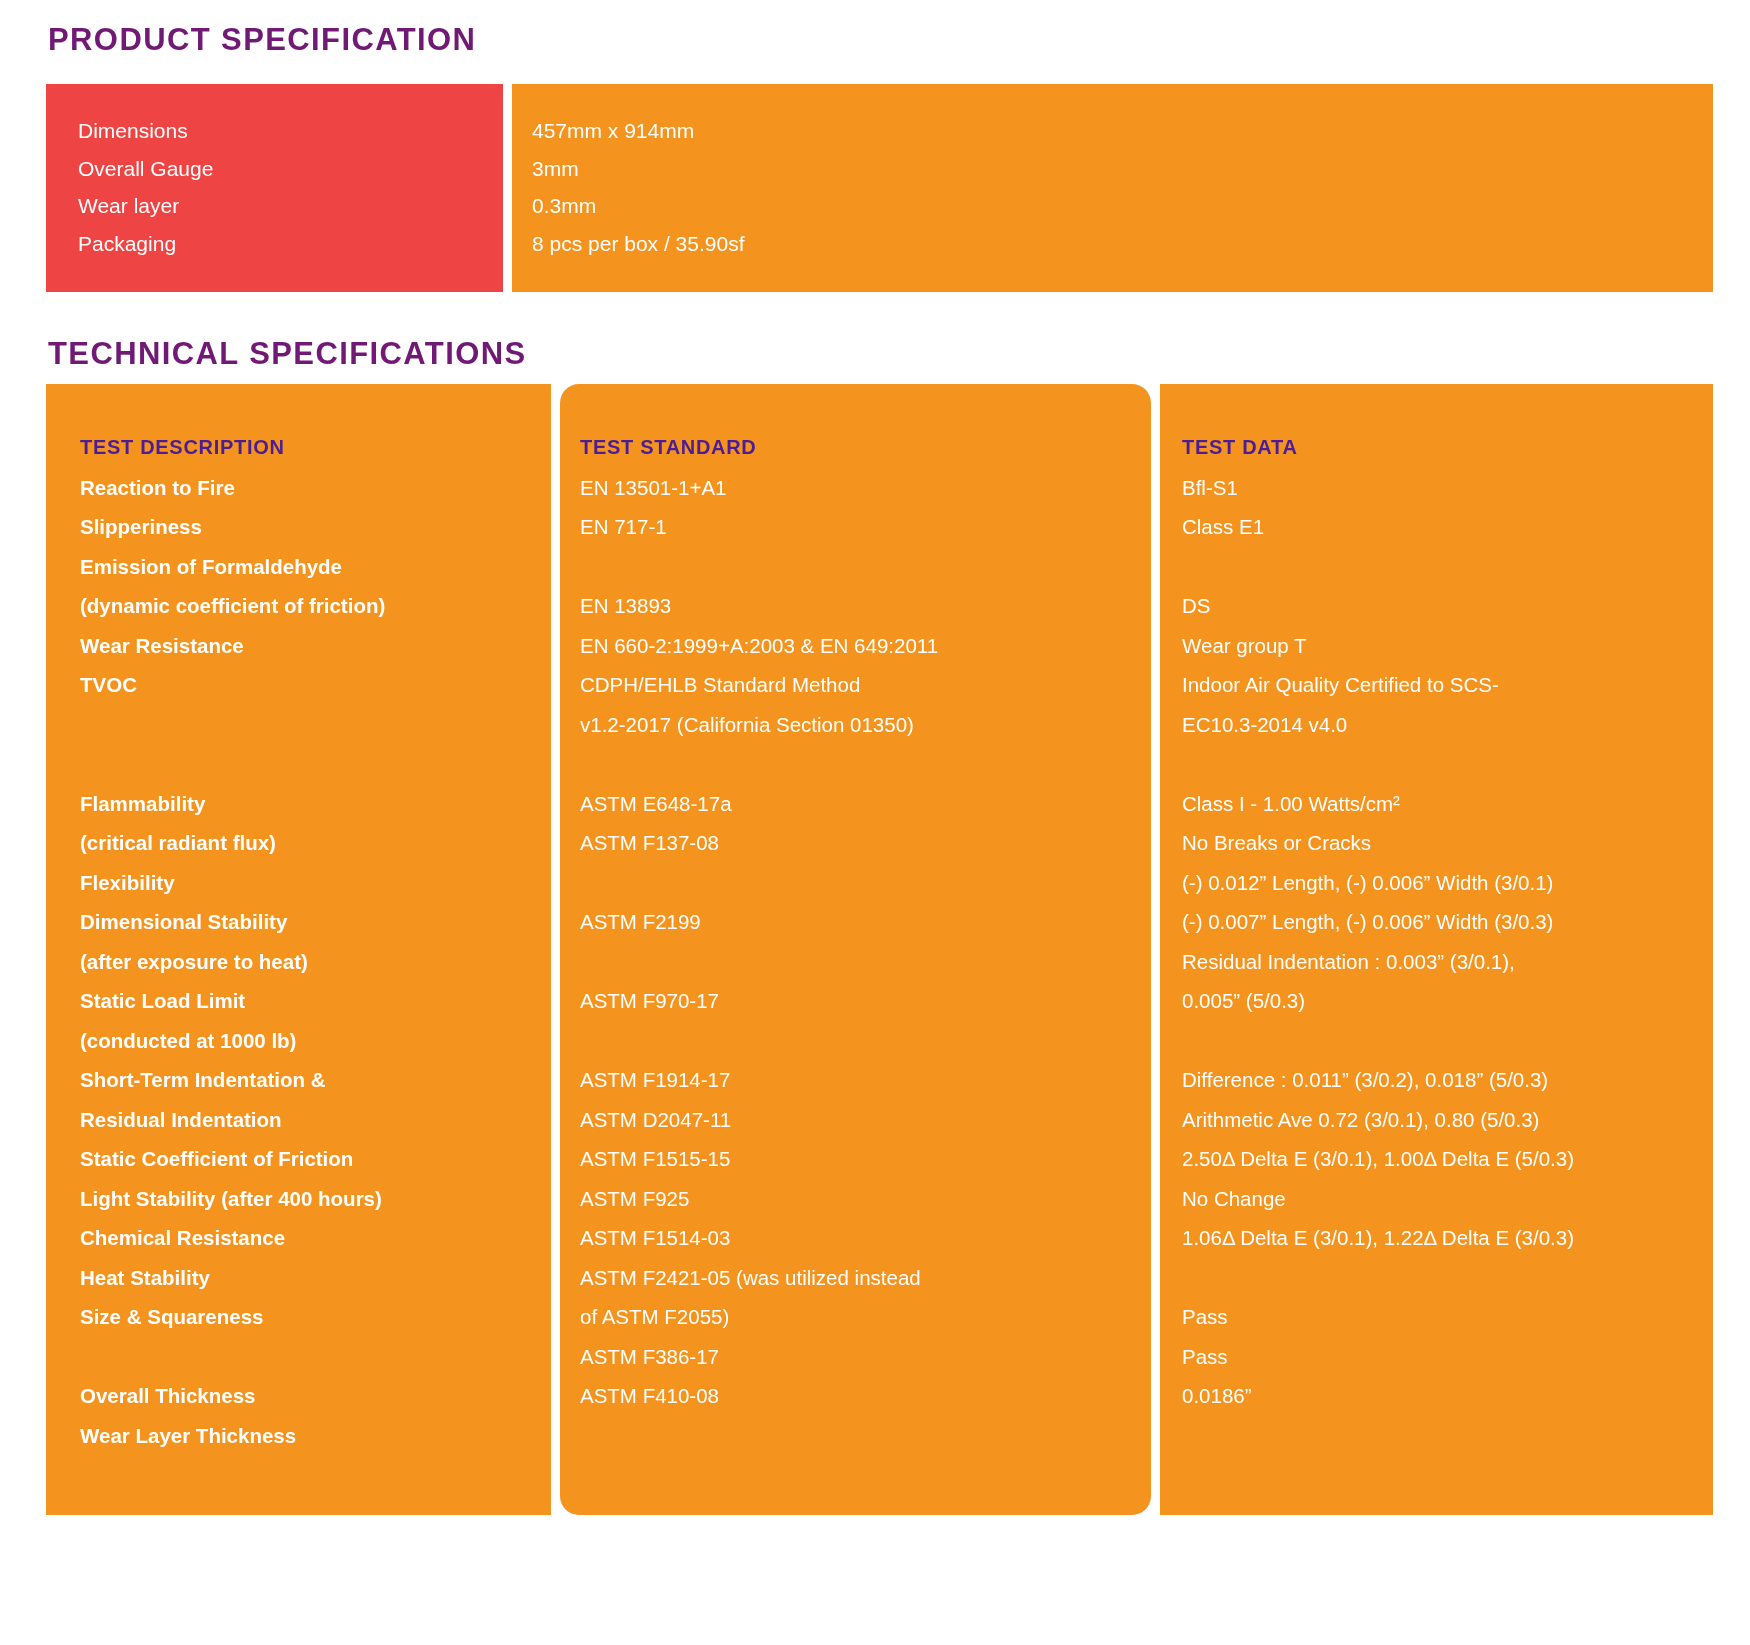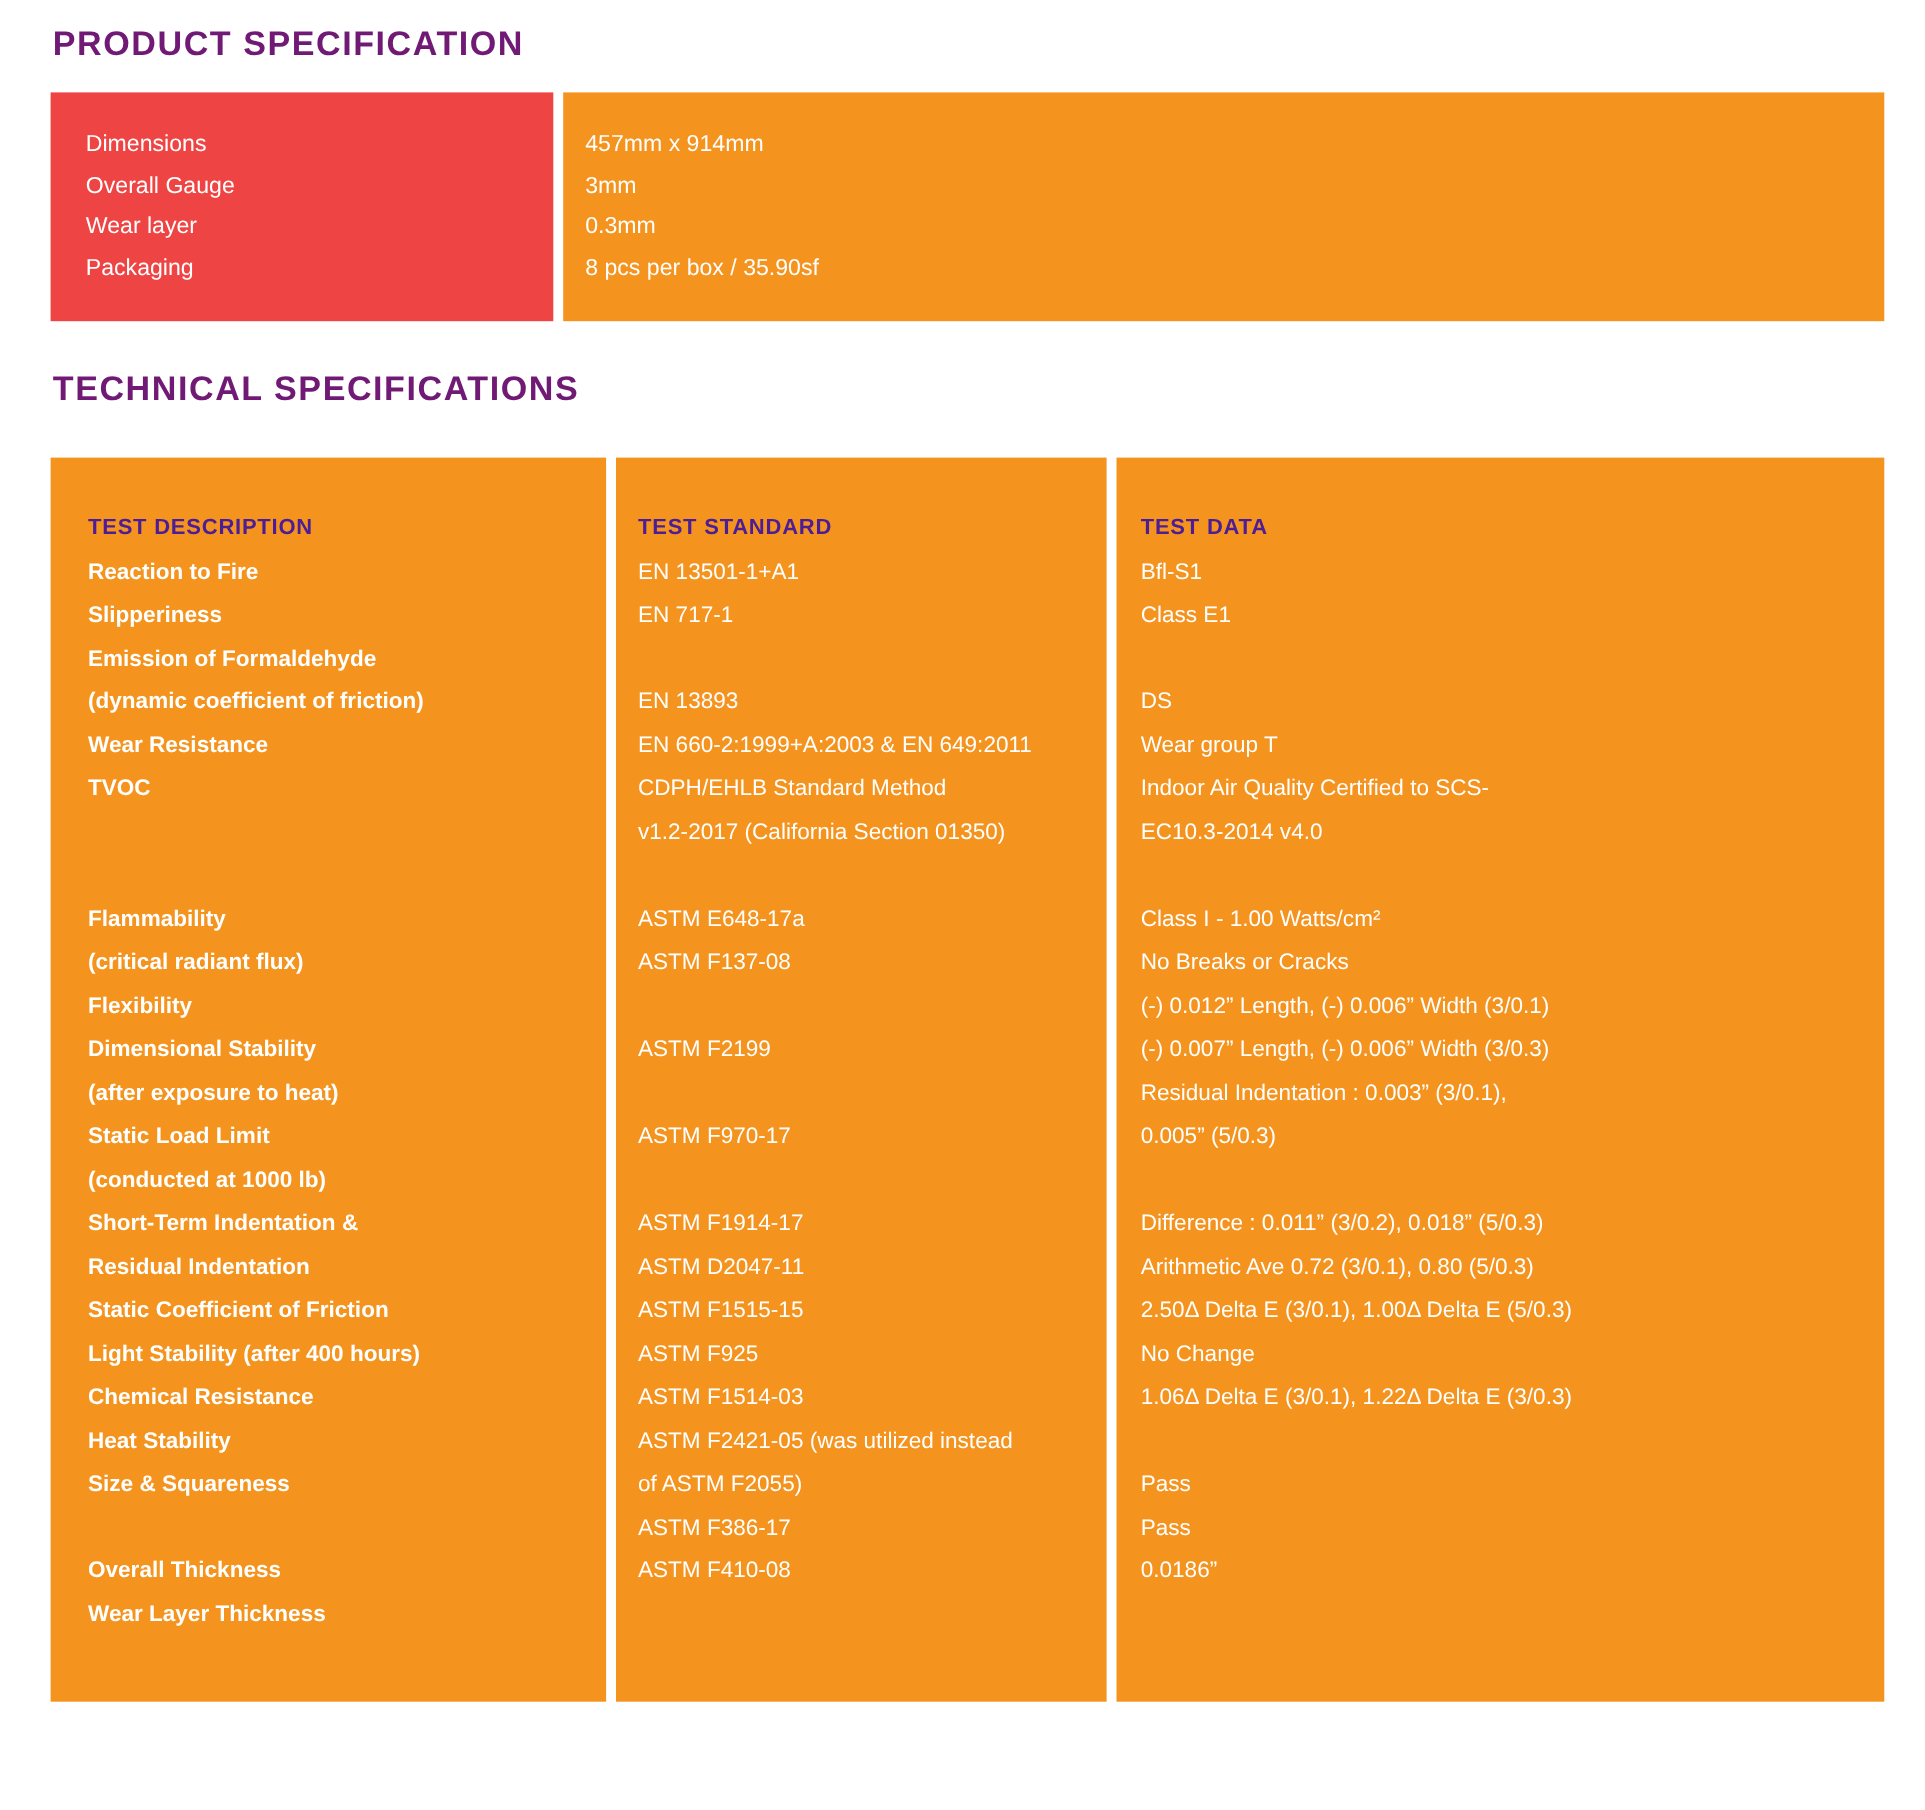--- a/index.html
+++ b/index.html
@@ -22,21 +22,21 @@
   .section-title {
     color: #701a75;
     font-size: 31px;
     font-weight: bold;
     letter-spacing: 1.4px;
     margin: 0 0 26px 2px;
     font-family: "Liberation Sans", sans-serif;
   }
   .section-title.second {
     margin-top: 44px;
-    margin-bottom: 44px;
+    margin-bottom: 12px;
   }
 
   
   .spec-block {
     display: flex;
     gap: 9px;
     width: 1667px;
   }
   .spec-col-labels {
     background: #ef4444;
@@ -66,22 +66,23 @@
   .tech-col {
     background: #F4941F;
     box-sizing: border-box;
     padding: 44px 0 60px 0;
   }
   .tech-col.desc {
     width: 505px;
     padding-left: 34px;
   }
   .tech-col.std {
-    width: 446px;
+    width: 591px;
     padding-left: 20px;
+    border-radius: 19px;
   }
   .tech-col.data {
     flex: 1;
     padding-left: 22px;
   }
   .tech-head {
     font-size: 20px;
     font-weight: bold;
     letter-spacing: 0.7px;
     line-height: 39.5px;

